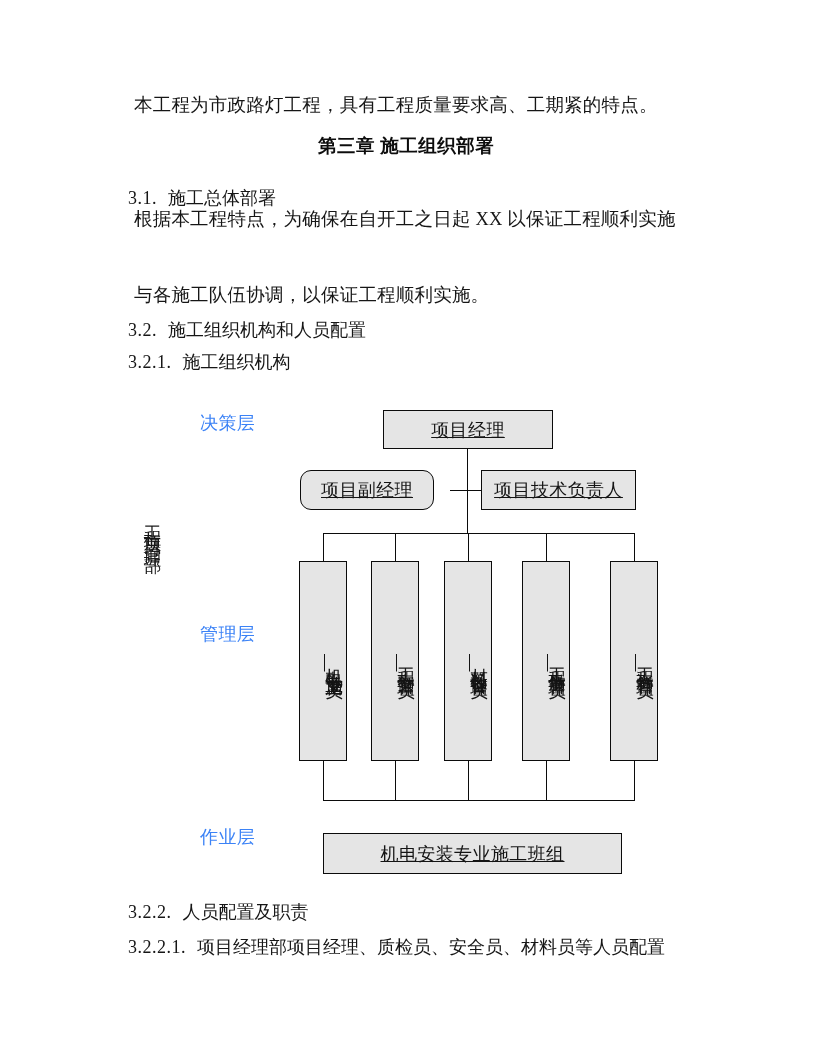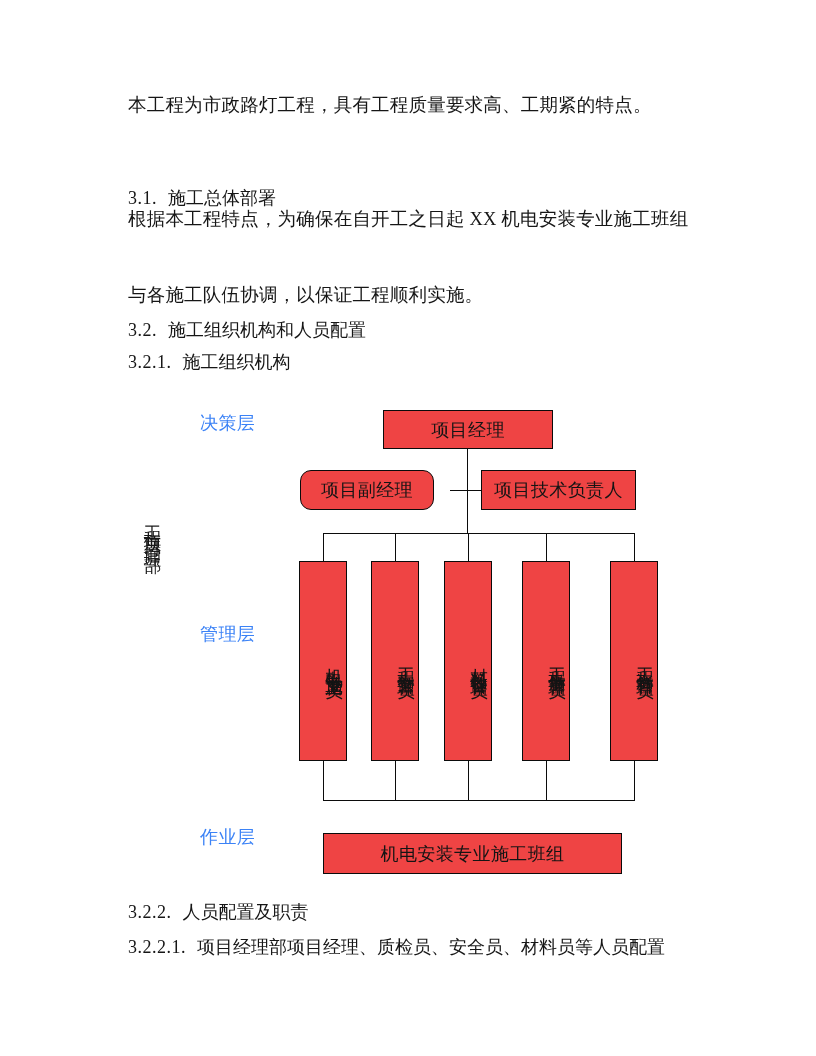--- a/index.html
+++ b/index.html
@@ -25,20 +25,21 @@
   }
 
   
   .para {
     position: absolute;
     font-size: 18.5px;
     line-height: 38px;
     letter-spacing: 0.2px;
     white-space: nowrap;
     color: #161616;
+    margin-left: 6px;
   }
   .chapter-title {
     position: absolute;
     font-size: 18.5px;
     line-height: 30px;
     font-weight: 700;
     white-space: nowrap;
     color: #0d0d0d;
     letter-spacing: 0.5px;
   }
@@ -63,27 +64,28 @@
     width: 816px;
     height: 1056px;
     pointer-events: none;
   }
   .chart > * { pointer-events: auto; }
 
   .node {
     position: absolute;
     box-sizing: border-box;
     border: 1.3px solid #0b0b0b;
-    background: #ef4444;
+    background: #e5e5e5;
     display: flex;
     align-items: center;
     justify-content: center;
     font-size: 18px;
     color: #141414;
     letter-spacing: 0.4px;
+    text-decoration: underline;
   }
   .node.vert {
     writing-mode: vertical-rl;
     text-orientation: upright;
     letter-spacing: 2.5px;
     padding-top: 4px;
     font-size: 17.5px;
     align-items: flex-start;
   }
 
@@ -111,26 +113,27 @@
     line-height: 1;
   }
 </style>
 </head>
 <body>
 
 <div class="page">
 
   <div class="para" style="left:128px; top:86px;">本工程为市政路灯工程，具有工程质量要求高、工期紧的特点。</div>
 
+  <div class="chapter-title" style="left:318px; top:131px;">第三章  施工组织部署</div>
 
   <div class="heading" style="left:128px; top:183px;">
     <span class="num">3.1.</span><span class="gap"></span><span>施工总体部署</span>
   </div>
 
-  <div class="para" style="left:128px; top:200px;">根据本工程特点，为确保在自开工之日起 XX 机电安装专业施工班组</div>
+  <div class="para" style="left:128px; top:200px;">根据本工程特点，为确保在自开工之日起 XX 以保证工程顺利实施</div>
   <div class="para" style="left:128px; top:276px;">与各施工队伍协调，以保证工程顺利实施。</div>
 
   <div class="heading" style="left:128px; top:315px;">
     <span class="num">3.2.</span><span class="gap"></span><span>施工组织机构和人员配置</span>
   </div>
 
   <div class="heading" style="left:128px; top:347px;">
     <span class="num">3.2.1.</span><span class="gap"></span><span>施工组织机构</span>
   </div>
 

